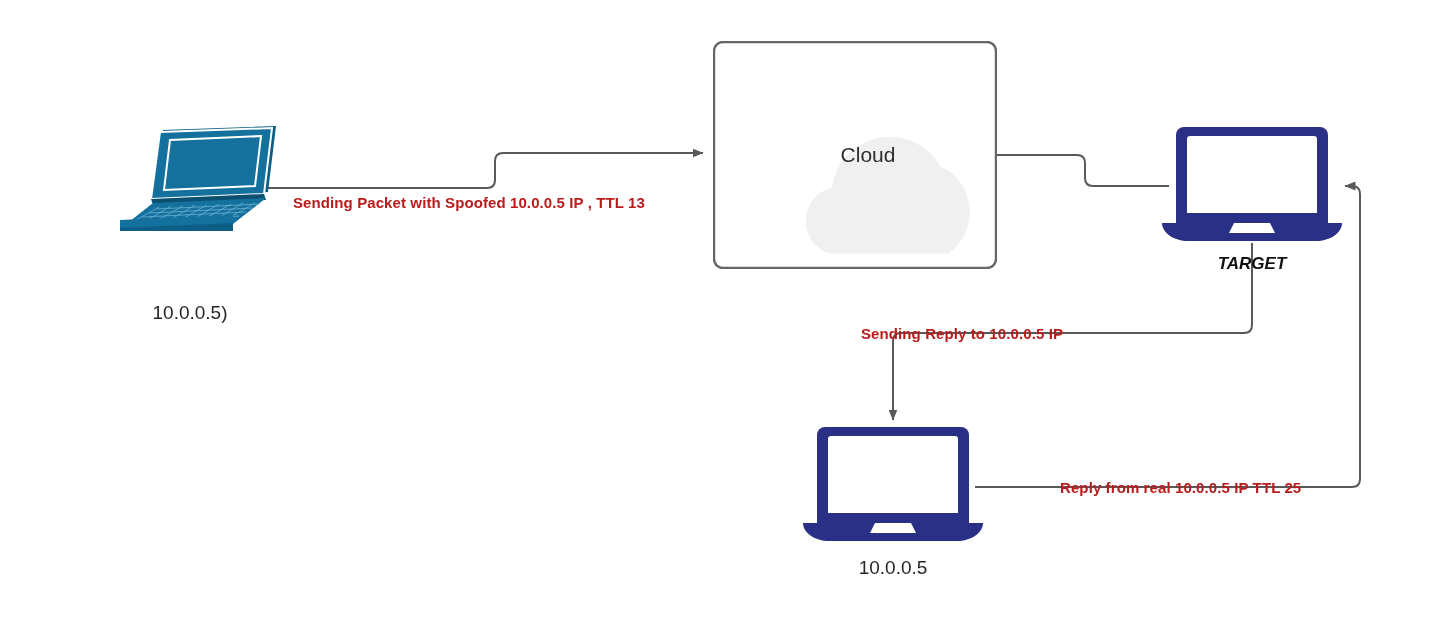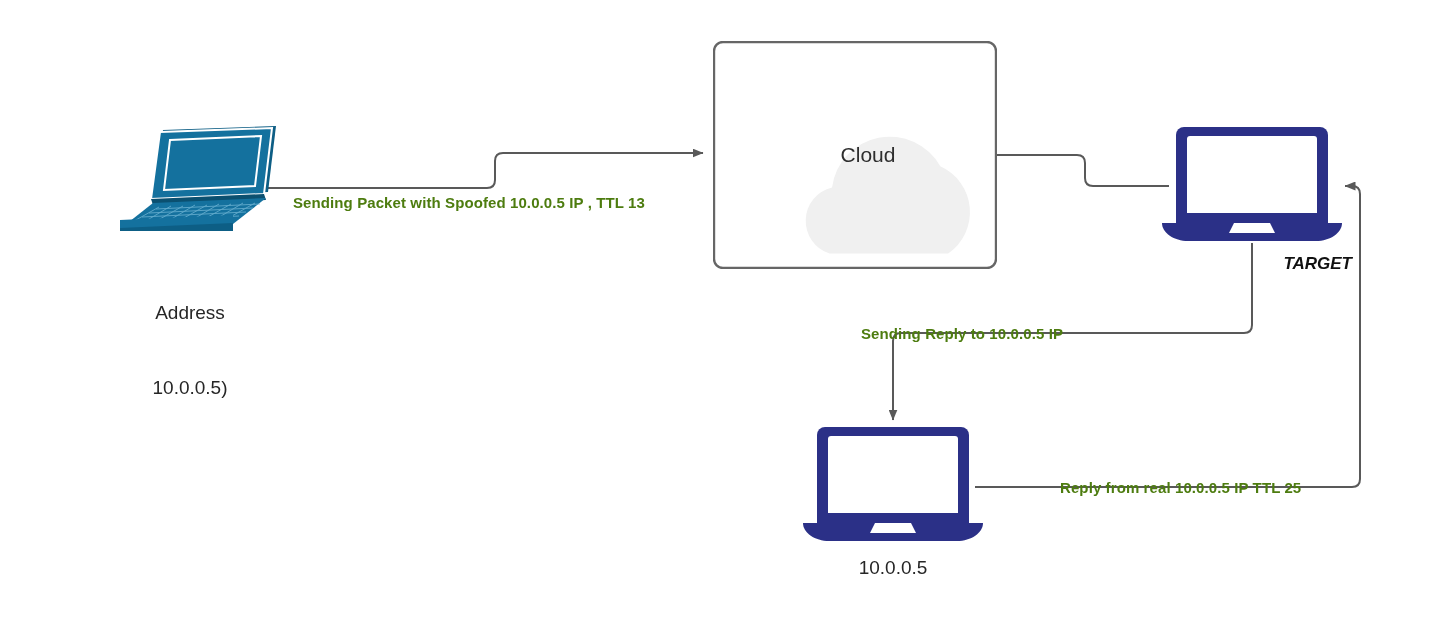--- a/index.html
+++ b/index.html
@@ -45,21 +45,21 @@
   .node-label-target {
     font-size: 17px;
     font-weight: bold;
     font-style: italic;
     text-align: center;
     color: #111111;
   }
   .wire-label {
     font-size: 15px;
     font-weight: bold;
-    color: #4d7c0f;
+    color: #b91c1c;
     letter-spacing: 0.1px;
   }
   .cloud-text {
     position: absolute;
     font-size: 21px;
     color: #2e2e2e;
     text-align: center;
     width: 100%;
     left: 0;
     padding-left: 13px;
@@ -113,21 +113,20 @@
         <line x1="27" y1="97" x2="131" y2="92"></line>
         <line x1="20" y1="101" x2="124" y2="96"></line>
       </g>
 
       <polygon points="12,103 125,98 125,107 12,107" fill="#0d5e85"></polygon>
       <polygon points="12,96 125,91 125,99 12,104" fill="#14719e"></polygon>
     </svg>
   </div>
 
   <div class="label node-label" style="left:50px; top:250px; width:280px;">
-    <div>Address</div>
     <div>10.0.0.5)</div>
   </div>
 
   <div class="node" style="left:713px; top:41px;">
     <svg width="284" height="228" viewBox="0 0 284 228" xmlns="http://www.w3.org/2000/svg">
       <rect x="1" y="1" width="282" height="226" rx="9" ry="9" fill="#ffffff" stroke="#666666" stroke-width="2.4"></rect>
       <g>
         <path d="M100,153
                  a26,26 0 0 1 2,-50
                  a44,44 0 0 1 82,-16
@@ -140,21 +139,21 @@
 
   <div class="node" style="left:1154px; top:127px;">
     <svg width="196" height="118" viewBox="0 0 196 118" xmlns="http://www.w3.org/2000/svg">
       <path d="M22,8 a8,8 0 0 1 8,-8 L166,0 a8,8 0 0 1 8,8 L174,96 L22,96 Z" fill="#2b3087"></path>
       <path d="M33,12 a3,3 0 0 1 3,-3 L160,9 a3,3 0 0 1 3,3 L163,86 L33,86 Z" fill="#ffffff"></path>
       <path d="M8,96 L188,96 a0,0 0 0 1 0,0 c0,10 -12,18 -26,18 L34,114 c-14,0 -26,-8 -26,-18 Z" fill="#2b3087"></path>
       <path d="M80,96 L116,96 L121,106 L75,106 Z" fill="#ffffff"></path>
     </svg>
   </div>
 
-  <div class="label node-label-target" style="left:1152px; top:254px; width:200px;text-align:right;">TARGET</div>
+  <div class="label node-label-target" style="left:1152px; top:254px; width:200px;">TARGET</div>
 
   <div class="node" style="left:795px; top:427px;">
     <svg width="196" height="118" viewBox="0 0 196 118" xmlns="http://www.w3.org/2000/svg">
       <path d="M22,8 a8,8 0 0 1 8,-8 L166,0 a8,8 0 0 1 8,8 L174,96 L22,96 Z" fill="#2b3087"></path>
       <path d="M33,12 a3,3 0 0 1 3,-3 L160,9 a3,3 0 0 1 3,3 L163,86 L33,86 Z" fill="#ffffff"></path>
       <path d="M8,96 L188,96 a0,0 0 0 1 0,0 c0,10 -12,18 -26,18 L34,114 c-14,0 -26,-8 -26,-18 Z" fill="#2b3087"></path>
       <path d="M80,96 L116,96 L121,106 L75,106 Z" fill="#ffffff"></path>
     </svg>
   </div>
 

